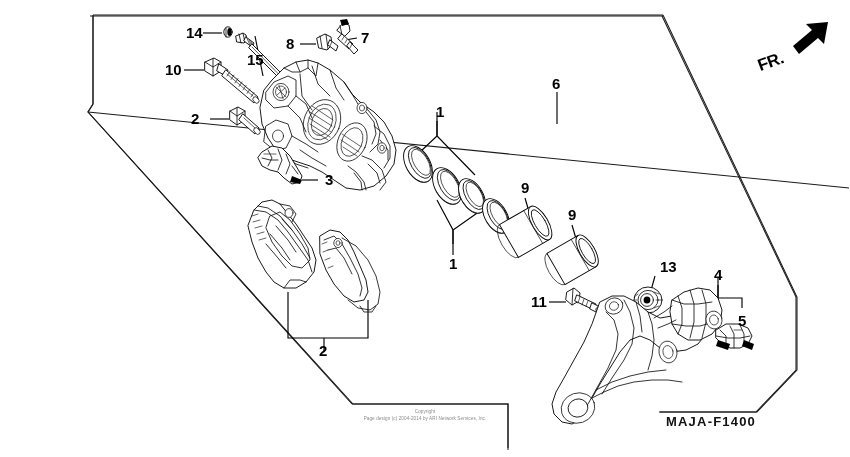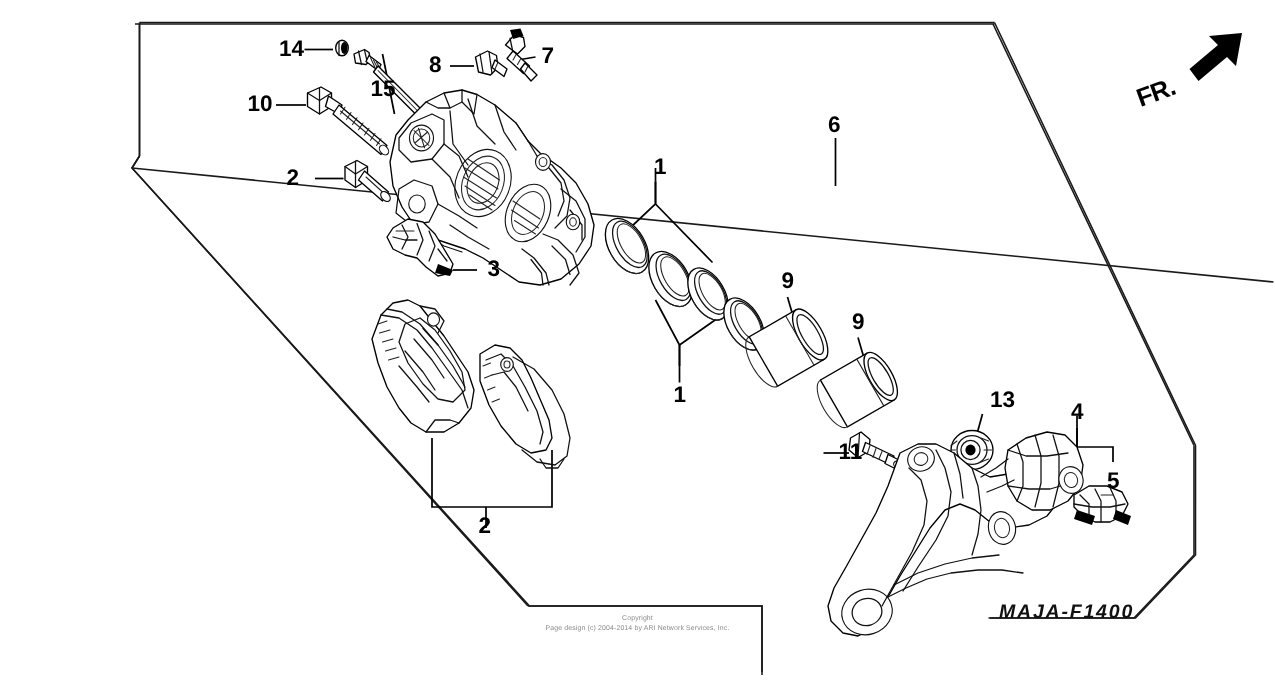--- a/index.html
+++ b/index.html
@@ -501,28 +501,28 @@
   <div class="callout" style="left:319px;top:343px;">2</div>
   <div class="callout" style="left:325px;top:172px;">3</div>
   <div class="callout" style="left:714px;top:267px;">4</div>
   <div class="callout" style="left:738px;top:313px;">5</div>
   <div class="callout" style="left:552px;top:76px;">6</div>
   <div class="callout" style="left:361px;top:30px;">7</div>
   <div class="callout" style="left:286px;top:36px;">8</div>
   <div class="callout" style="left:521px;top:180px;">9</div>
   <div class="callout" style="left:568px;top:207px;">9</div>
   <div class="callout" style="left:165px;top:62px;">10</div>
-  <div class="callout" style="left:531px;top:294px;margin-left:28px;">11</div>
+  <div class="callout" style="left:531px;top:294px;">11</div>
   <div class="callout" style="left:191px;top:111px;">2</div>
   <div class="callout" style="left:660px;top:259px;">13</div>
   <div class="callout" style="left:186px;top:25px;">14</div>
   <div class="callout" style="left:247px;top:20px;margin-top:32px;">15</div>
 
   <div class="fr-label" style="left:762px;top:56px;">FR.</div>
 
-  <div class="partno" style="left:666px;top:400px;font-style:italic;">MAJA-F1400</div>
+  <div class="partno" style="left:666px;top:414px;">MAJA-F1400</div>
 
   <div class="copyright" style="left:330px;top:409px;width:190px;">
     <div>Copyright</div>
     <div>Page design (c) 2004-2014 by ARI Network Services, Inc.</div>
   </div>
 
 </div>
 
 </body></html>

